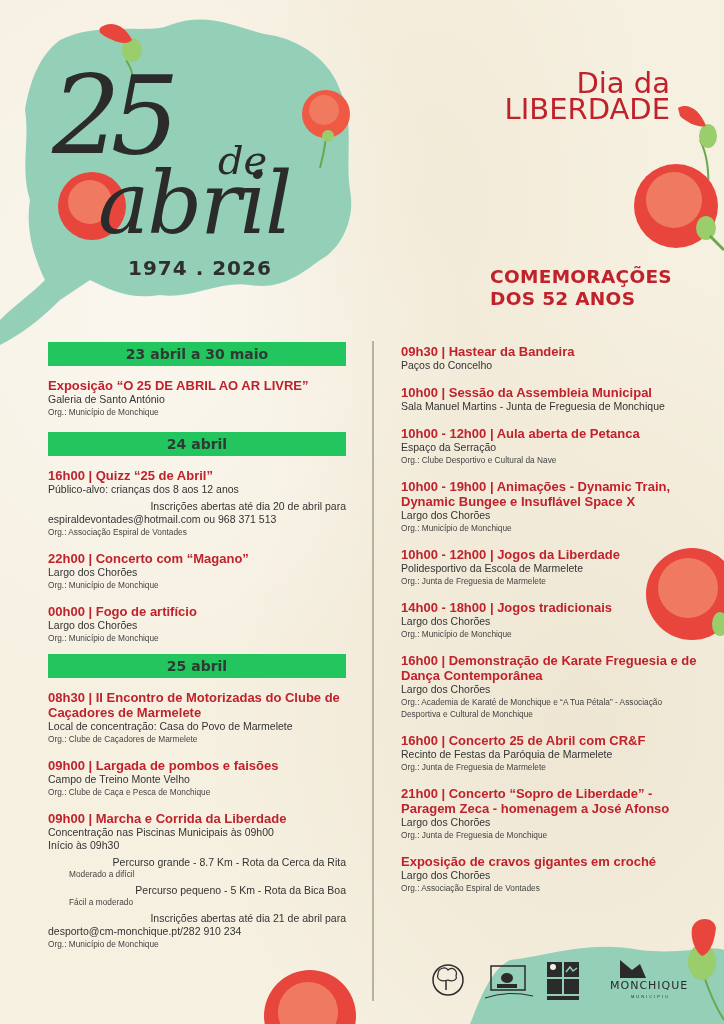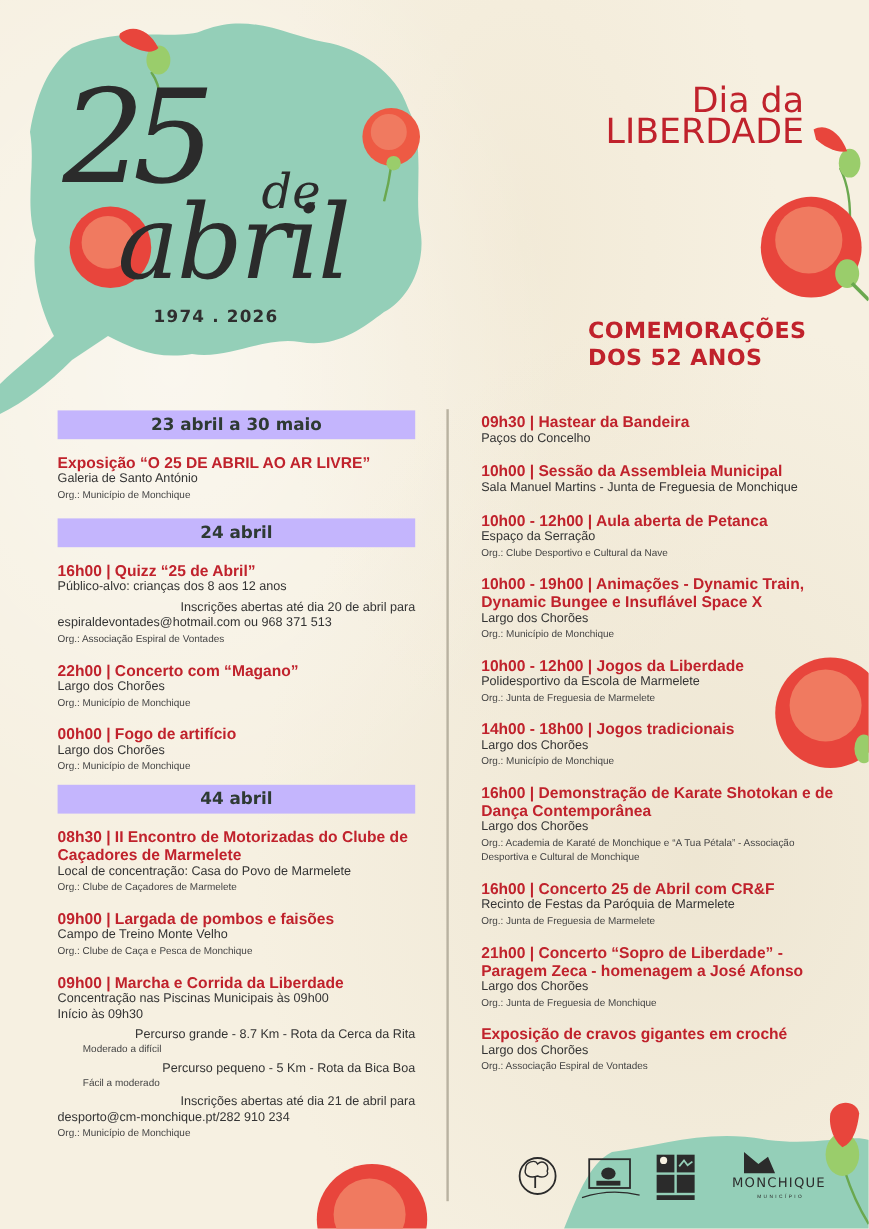--- a/index.html
+++ b/index.html
@@ -31,42 +31,42 @@
     font-size: 40px; line-height: 1; color: #2b2b2b;
   }
   .title-abril {
     position: absolute; left: 98px; top: 160px;
     font-family: "DejaVu Serif", serif; font-style: italic;
     font-size: 86px; line-height: 1; color: #2b2b2b; letter-spacing: -2px;
   }
   .years {
     position: absolute; left: 128px; top: 256px;
     font-family: "DejaVu Sans", sans-serif; font-weight: bold;
-    font-size: 14px; color: #2f2f2f; letter-spacing: 1px;
+    font-size: 20px; color: #2f2f2f; letter-spacing: 1px;
   }
 
   .dia {
     position: absolute; right: 54px; top: 48px; text-align: right;
     font-family: "DejaVu Sans", sans-serif; color: #c0222c;
     font-size: 29px; line-height: 26px; margin-top: 22px;
   }
   .comemo {
     position: absolute; right: 52px; top: 266px; text-align: left;
     font-family: "DejaVu Sans", sans-serif; font-weight: bold; color: #c0222c;
     font-size: 18.5px; line-height: 22px; letter-spacing: 0.3px;
   }
 
   .divider { position: absolute; left: 372px; top: 341px; width: 2px; height: 660px; background: #b9b2a1; }
 
   .col { position: absolute; }
   .col-left { left: 48px; top: 342px; width: 298px; }
   .col-right { left: 401px; top: 344px; width: 300px; }
 
   .band {
-    background: #c4b5fd; height: 24px; margin-bottom: 12px;
+    background: #22c55e; height: 24px; margin-bottom: 12px;
     text-align: center; font-family: "DejaVu Sans", sans-serif; font-weight: bold;
     font-size: 14px; line-height: 24px; color: #2e3a33;
   }
   .ev { margin-bottom: 13px; }
   .ev-title {
     color: #c0222c; font-weight: bold; font-size: 13px; line-height: 15px;
   }
   .ev-line { font-size: 10.5px; line-height: 13px; color: #333; }
   .ev-gap { margin-top: 4px; text-align: right; }
   .ev-org { font-size: 8.3px; line-height: 12px; color: #444; }
@@ -167,21 +167,21 @@
     <div class="ev-title">22h00 | Concerto com “Magano”</div>
     <div class="ev-line">Largo dos Chorões</div>
     <div class="ev-org">Org.: Município de Monchique</div>
   </div>
   <div class="ev" style="margin-bottom:10px;">
     <div class="ev-title">00h00 | Fogo de artifício</div>
     <div class="ev-line">Largo dos Chorões</div>
     <div class="ev-org">Org.: Município de Monchique</div>
   </div>
 
-  <div class="band">44 abril</div>
+  <div class="band">25 abril</div>
   <div class="ev">
     <div class="ev-title">08h30 | II Encontro de Motorizadas do Clube de Caçadores de Marmelete</div>
     <div class="ev-line">Local de concentração: Casa do Povo de Marmelete</div>
     <div class="ev-org">Org.: Clube de Caçadores de Marmelete</div>
   </div>
   <div class="ev">
     <div class="ev-title">09h00 | Largada de pombos e faisões</div>
     <div class="ev-line">Campo de Treino Monte Velho</div>
     <div class="ev-org">Org.: Clube de Caça e Pesca de Monchique</div>
   </div>
@@ -222,21 +222,21 @@
     <div class="ev-title">10h00 - 12h00 | Jogos da Liberdade</div>
     <div class="ev-line">Polidesportivo da Escola de Marmelete</div>
     <div class="ev-org">Org.: Junta de Freguesia de Marmelete</div>
   </div>
   <div class="ev">
     <div class="ev-title">14h00 - 18h00 | Jogos tradicionais</div>
     <div class="ev-line">Largo dos Chorões</div>
     <div class="ev-org">Org.: Município de Monchique</div>
   </div>
   <div class="ev">
-    <div class="ev-title">16h00 | Demonstração de Karate Shotokan e de Dança Contemporânea</div>
+    <div class="ev-title">16h00 | Demonstração de Karate Freguesia e de Dança Contemporânea</div>
     <div class="ev-line">Largo dos Chorões</div>
     <div class="ev-org">Org.: Academia de Karaté de Monchique e “A Tua Pétala” - Associação Desportiva e Cultural de Monchique</div>
   </div>
   <div class="ev">
     <div class="ev-title">16h00 | Concerto 25 de Abril com CR&amp;F</div>
     <div class="ev-line">Recinto de Festas da Paróquia de Marmelete</div>
     <div class="ev-org">Org.: Junta de Freguesia de Marmelete</div>
   </div>
   <div class="ev">
     <div class="ev-title">21h00 | Concerto “Sopro de Liberdade” - Paragem Zeca - homenagem a José Afonso</div>

